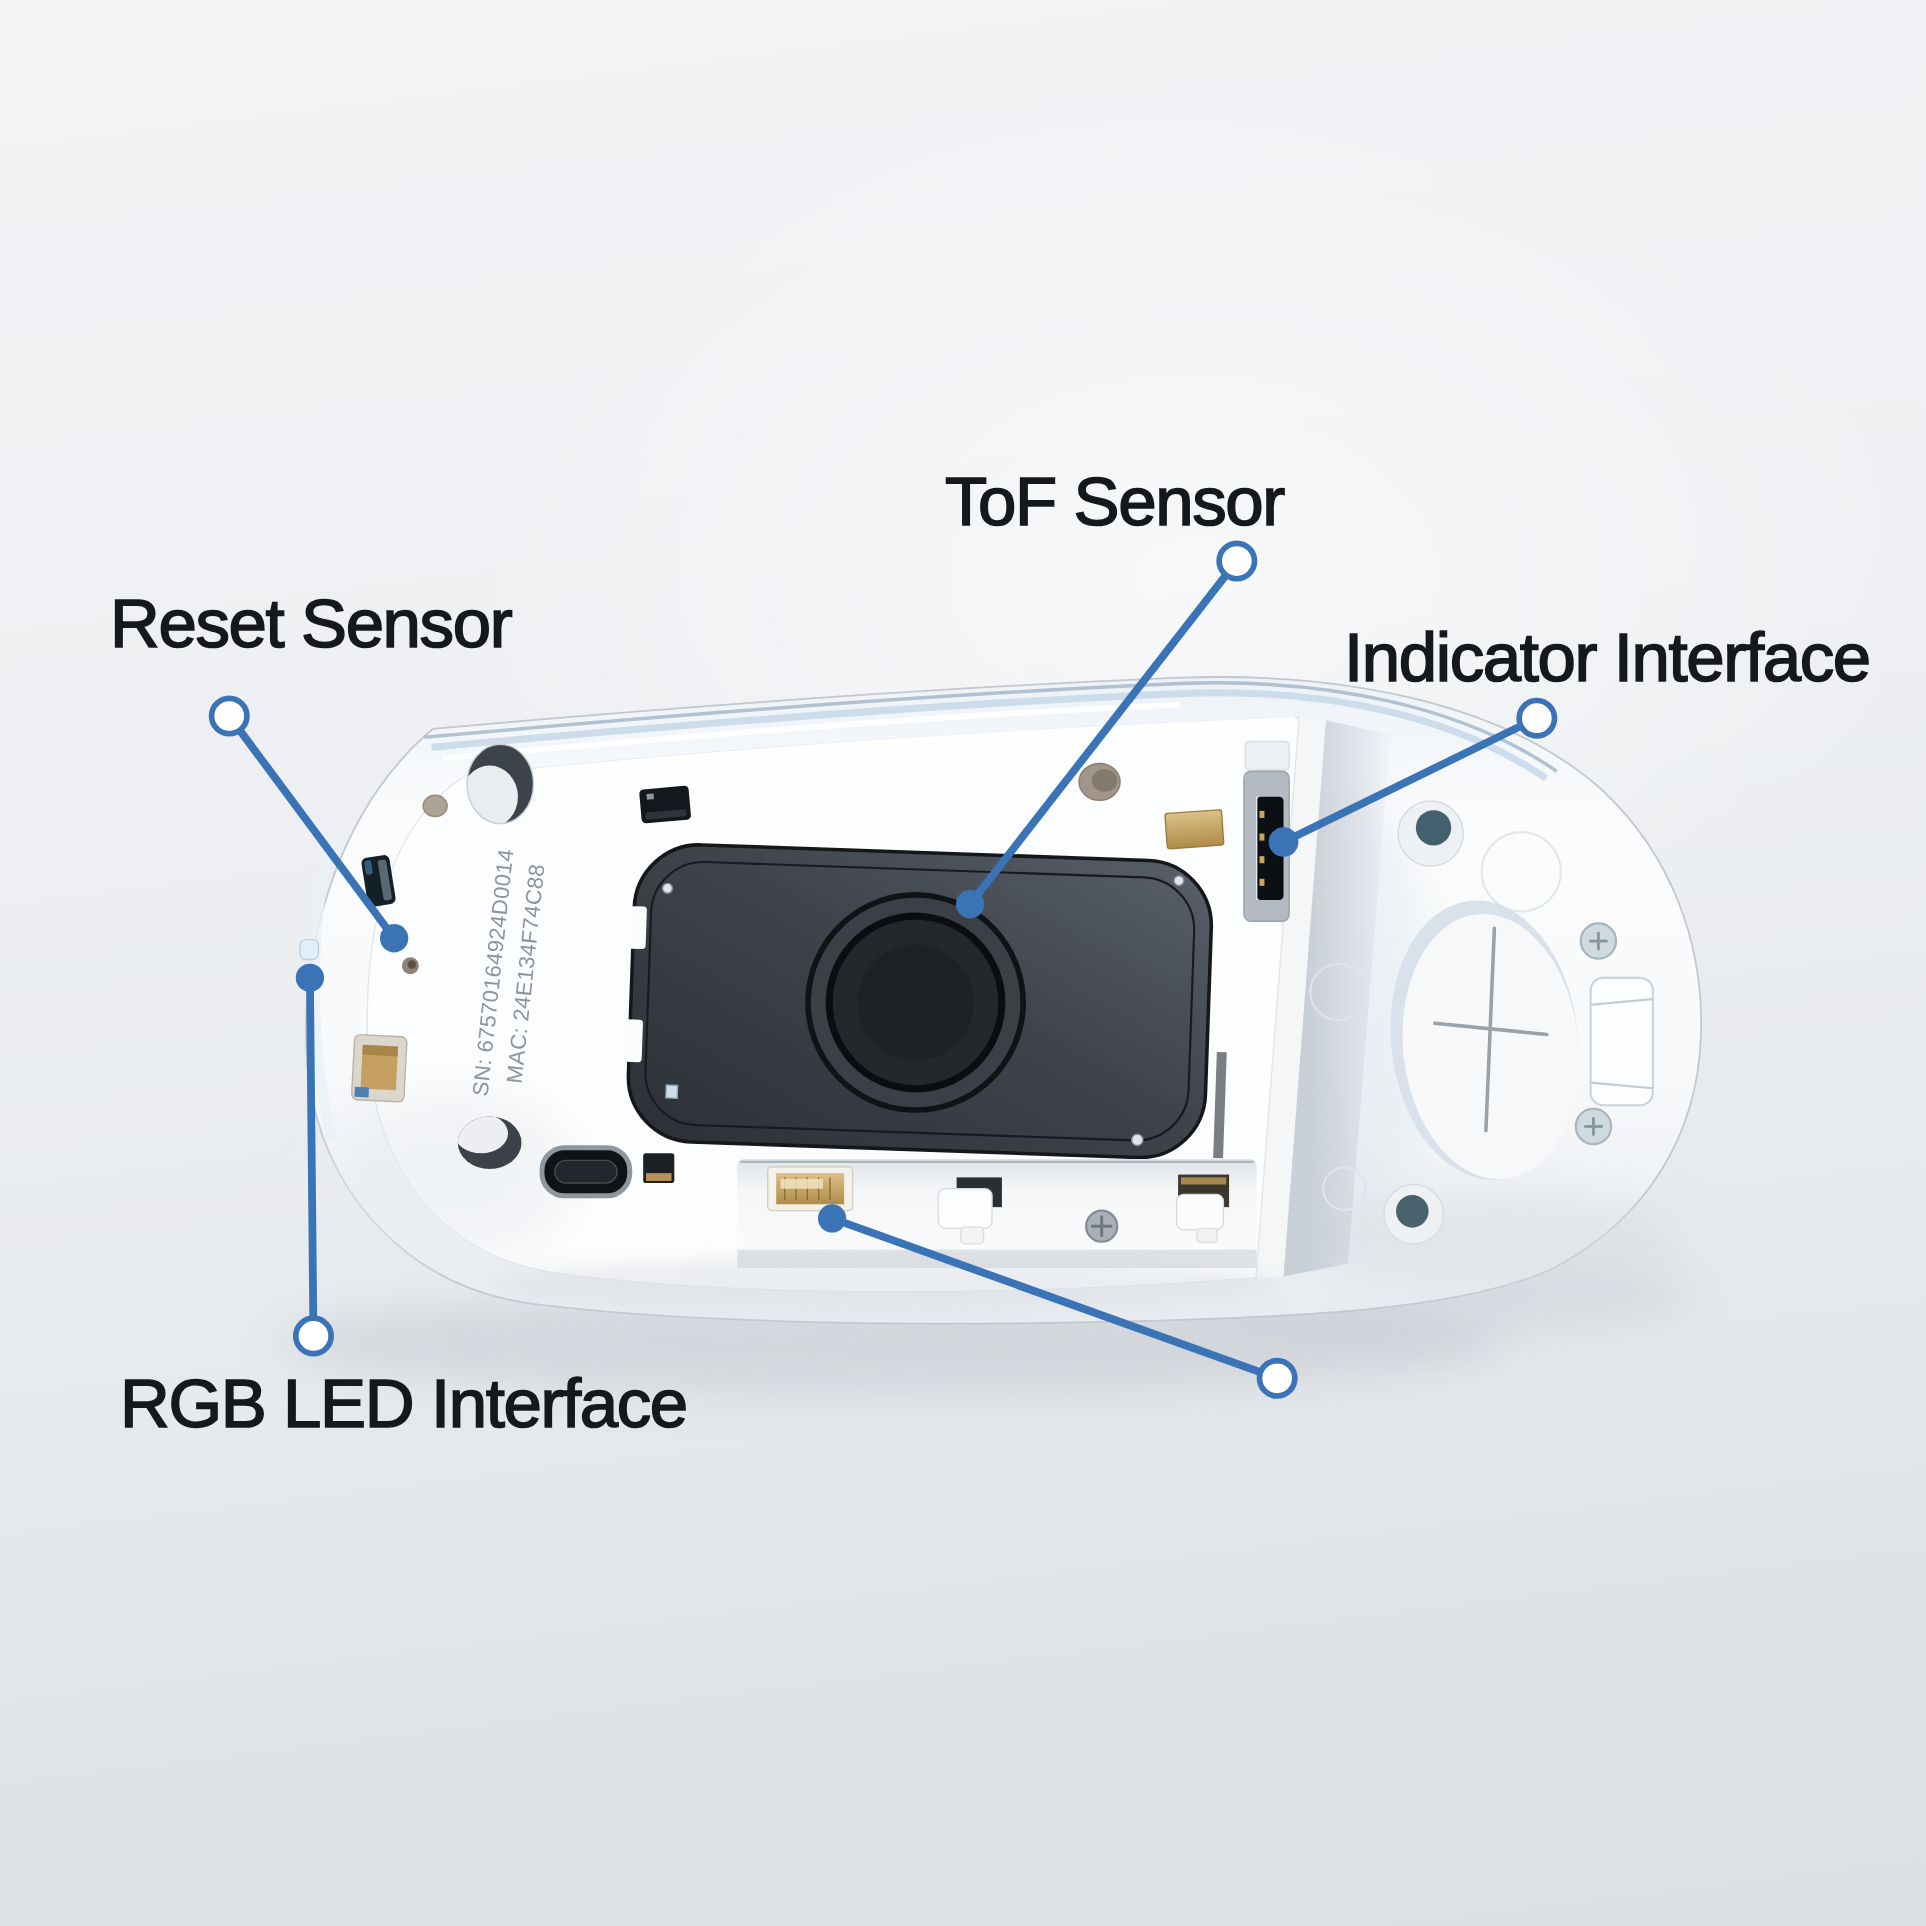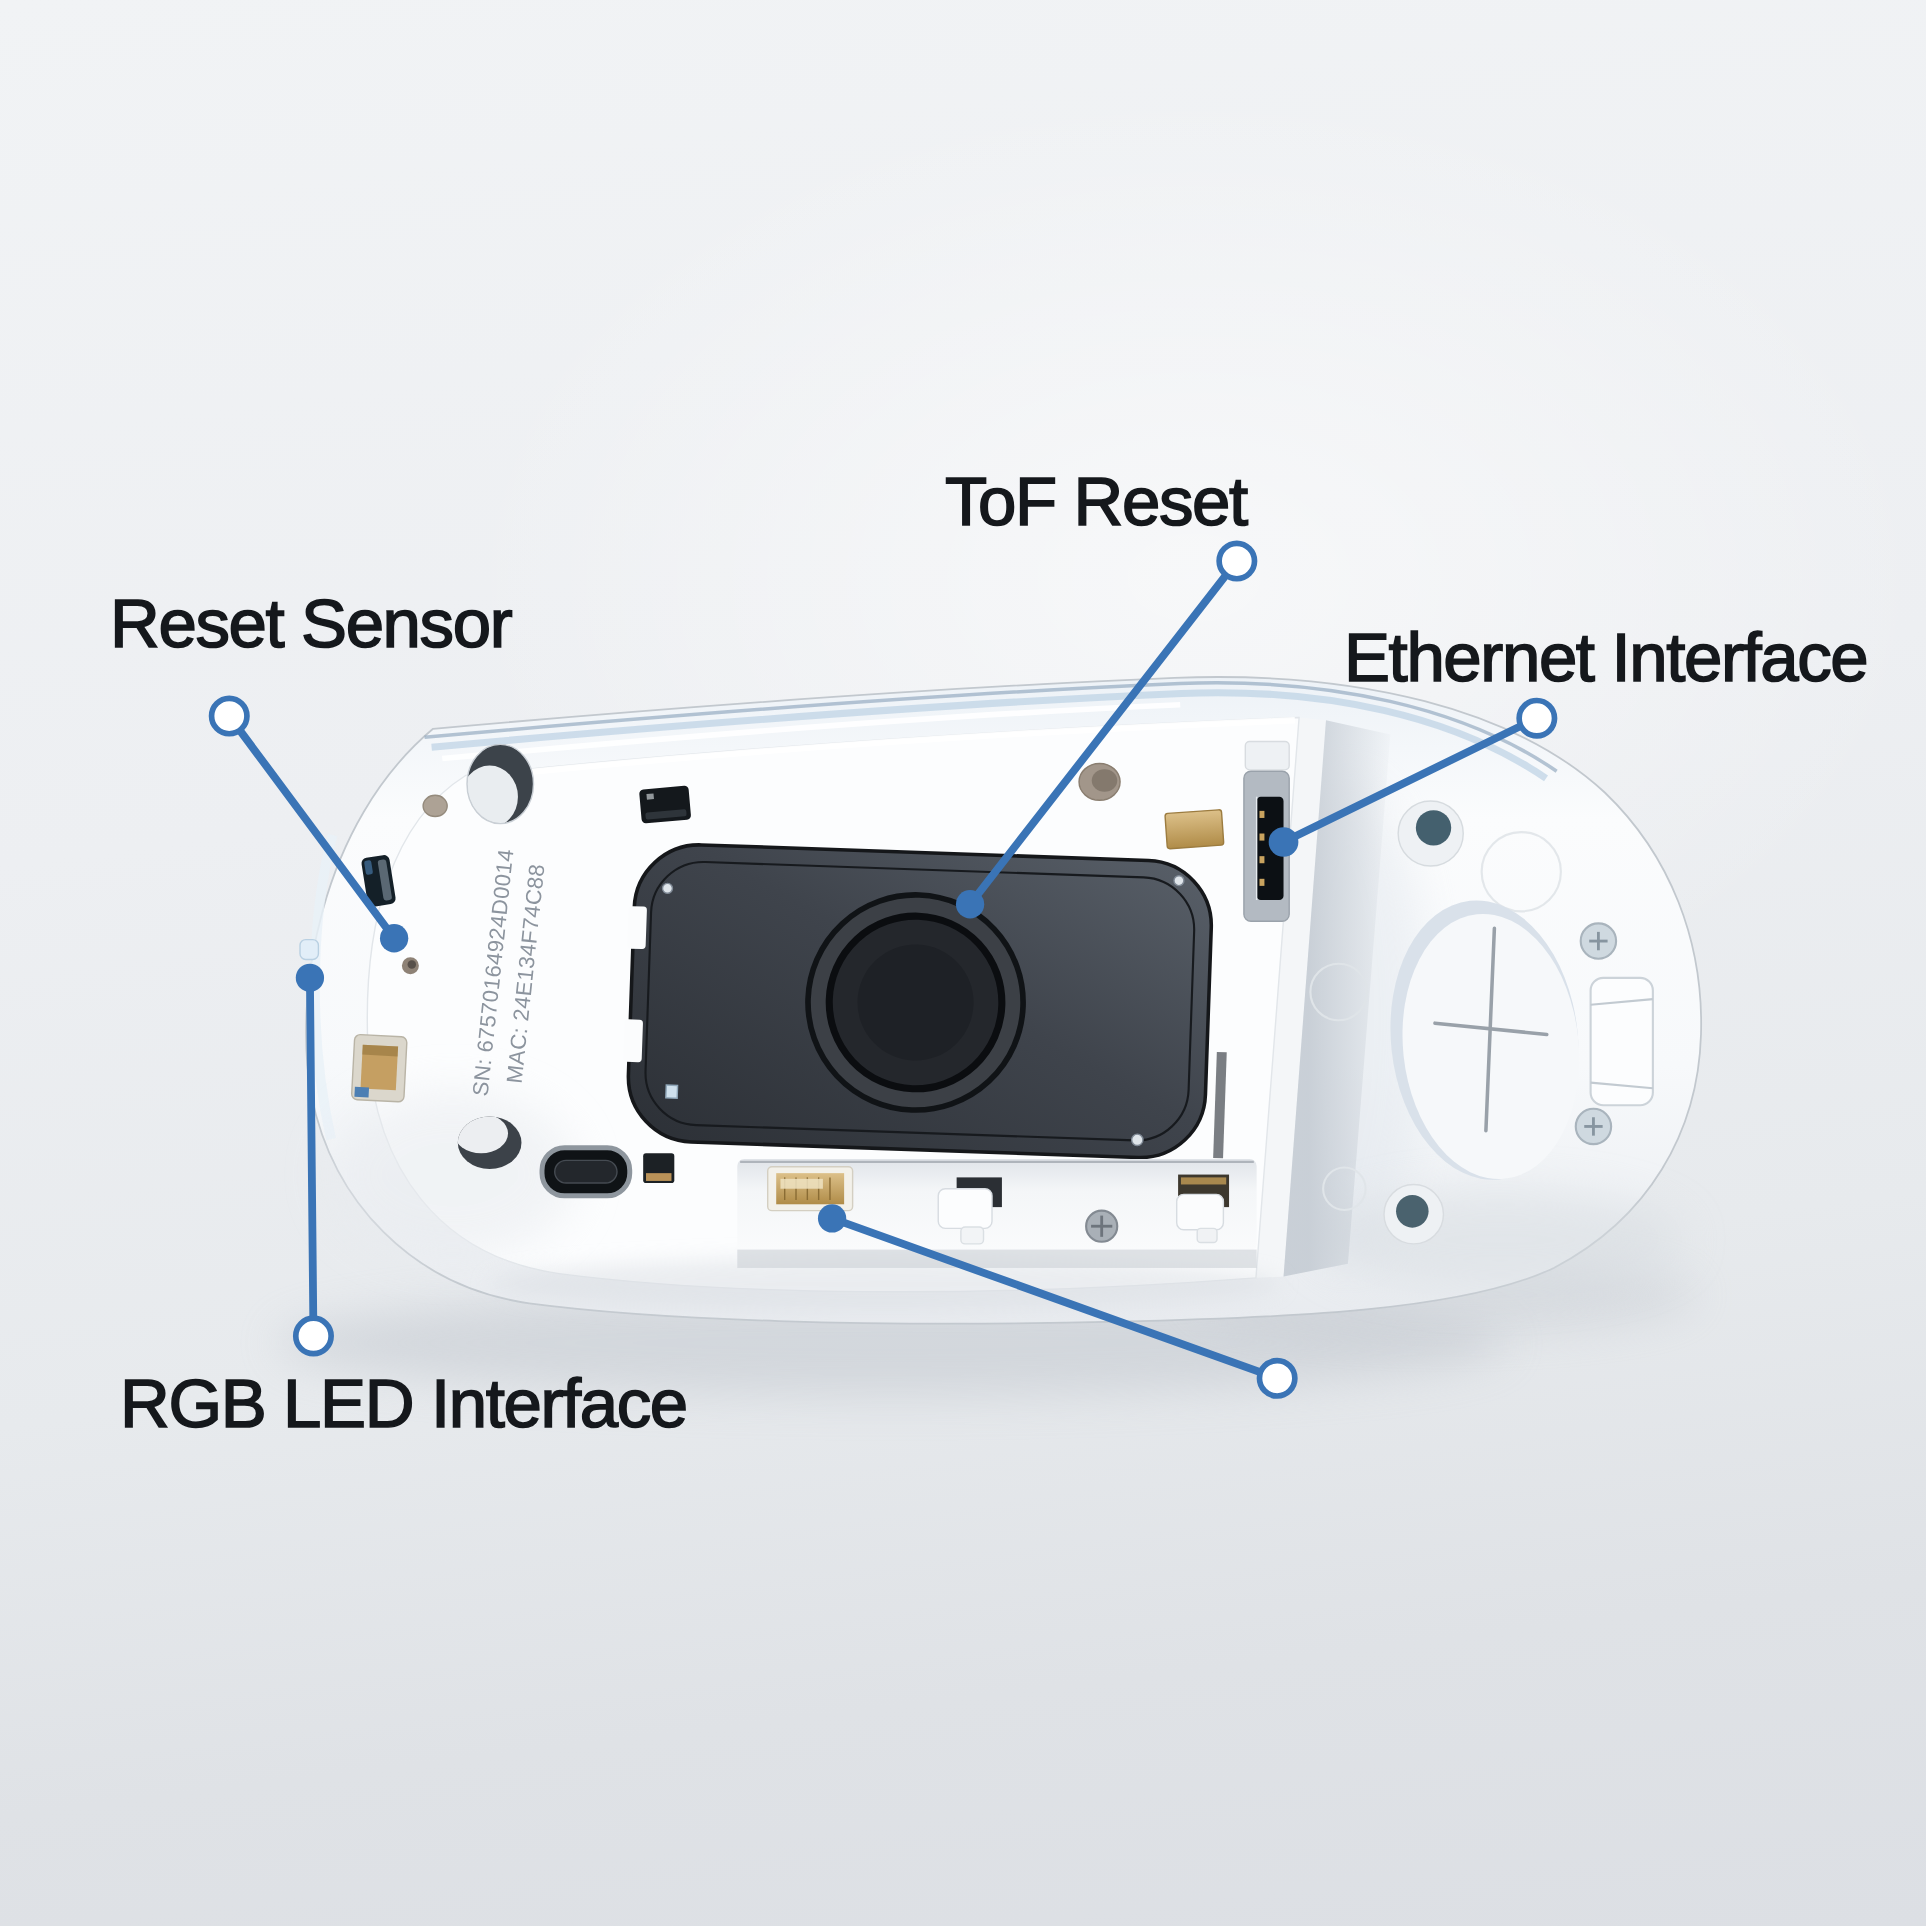--- a/index.html
+++ b/index.html
@@ -306,18 +306,18 @@
     </g>
     <g>
       <line x1="1176" y1="1722" x2="1805" y2="1948" stroke="#3a74b6" stroke-width="11"></line>
       <circle cx="1176" cy="1722" r="20" fill="#3a74b6"></circle>
       <circle cx="1805" cy="1948" r="25" fill="#ffffff" stroke="#3a74b6" stroke-width="8"></circle>
     </g>
   </g>
 </svg>
 
 <div class="callout-label" style="left:110px;top:589px;">Reset Sensor</div>
-<div class="callout-label" style="left:945px;top:467px;">ToF Reset</div>
-<div class="callout-label" style="left:1344px;top:623px;">Ethernet Interface</div>
+<div class="callout-label" style="left:945px;top:467px;">ToF Sensor</div>
+<div class="callout-label" style="left:1344px;top:623px;">Indicator Interface</div>
 <div class="callout-label" style="left:120px;top:1369px;">RGB LED Interface</div>
 
 </div>
 
 
 </body></html>

